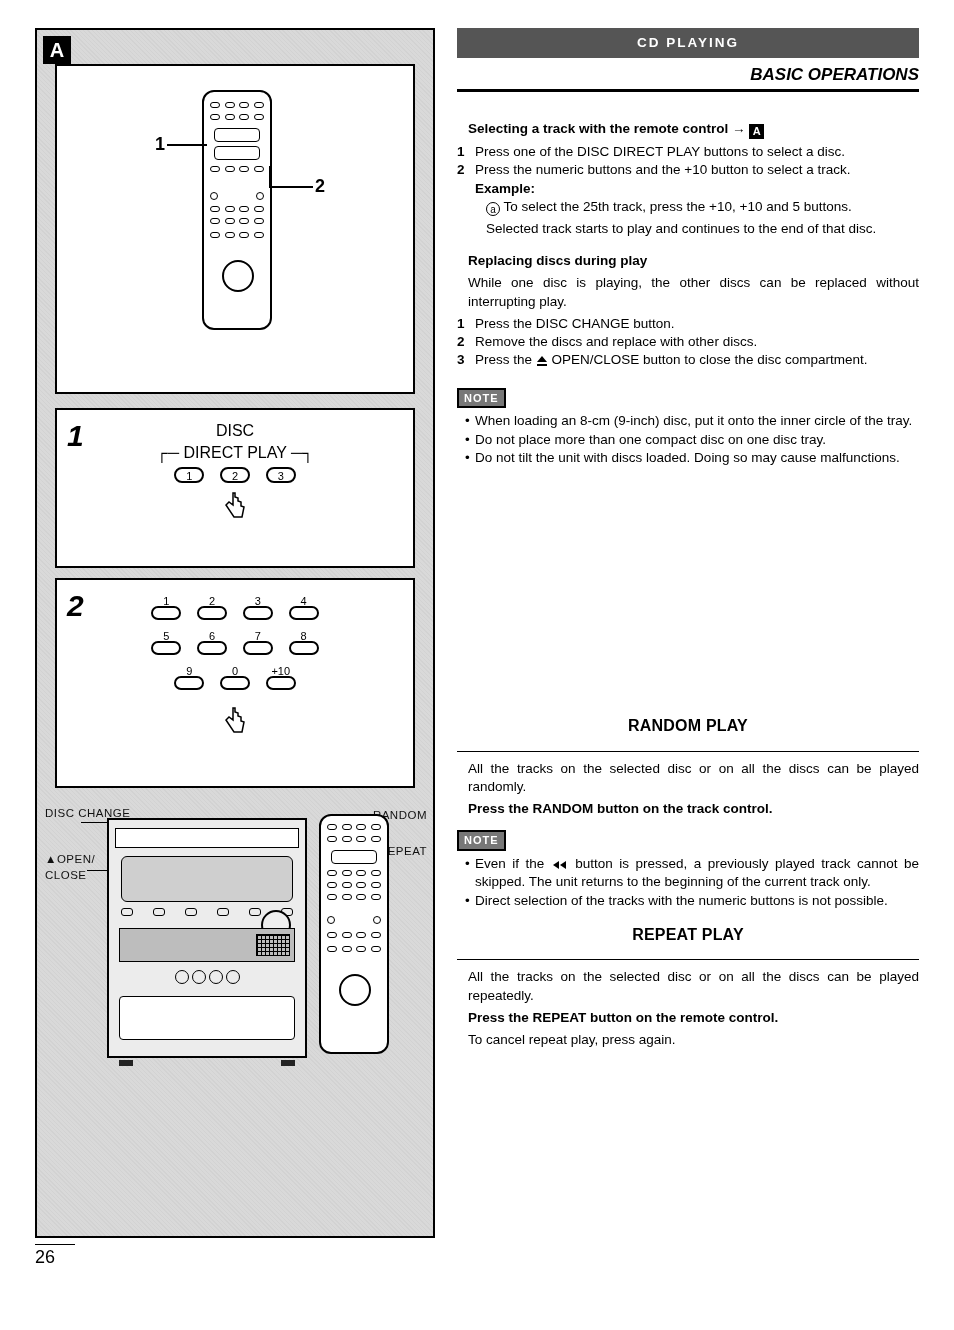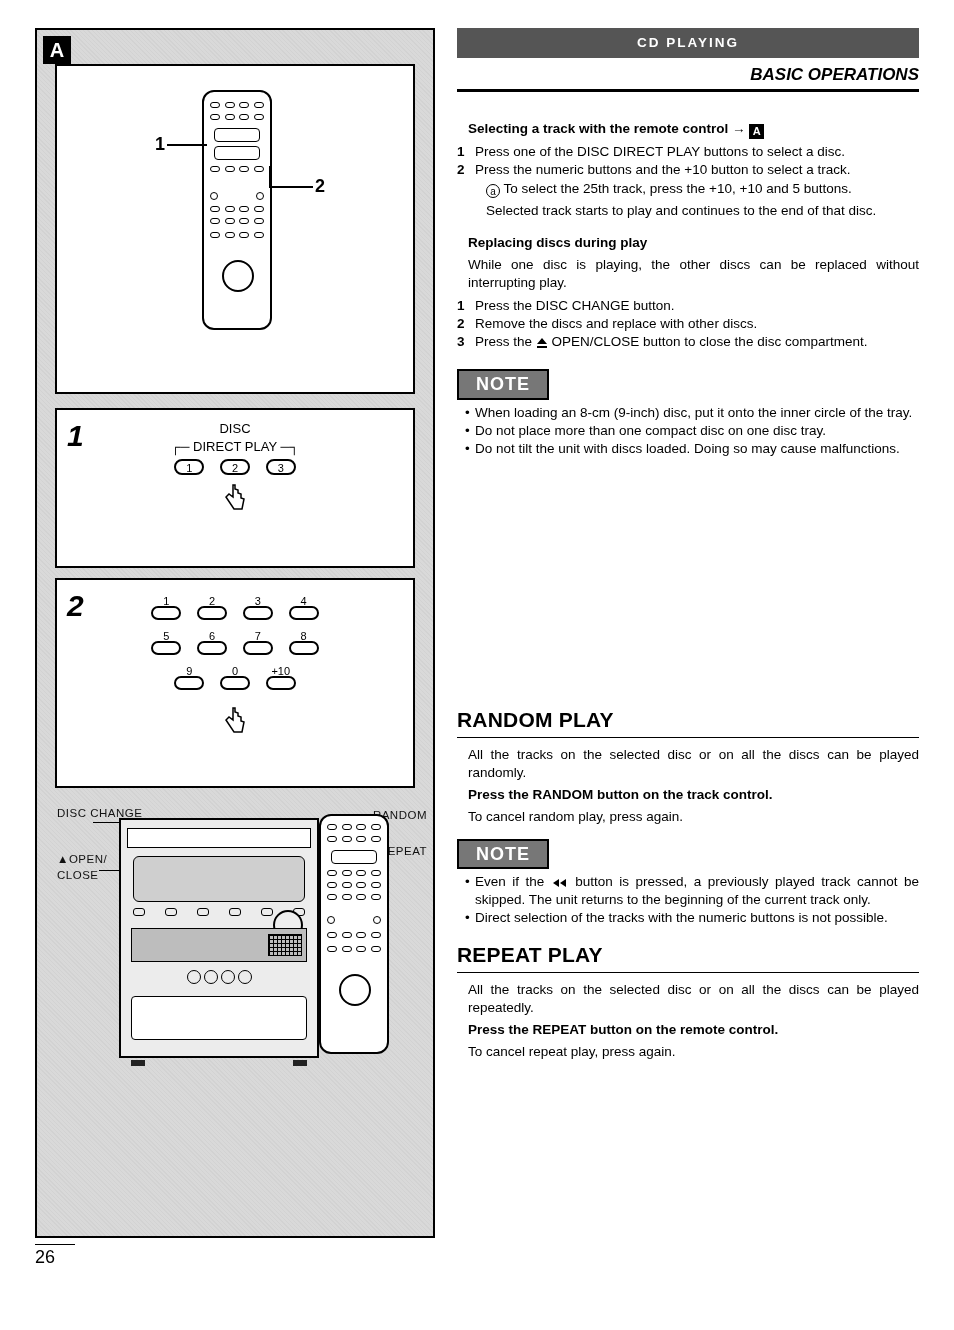--- a/index.html
+++ b/index.html
@@ -51,31 +51,31 @@
           width: 14px; height: 14px; font-size: 10px; line-height: 13px;
           text-align: center; vertical-align: -2px; }
 
   .notebox {
     display: inline-block;
     border: 2px solid #000;
     background: #777;
     color: #fff;
     font-weight: bold;
     letter-spacing: 1px;
-    font-size: 18px;
-    padding: 1px 17px;
+    font-size: 11px;
+    padding: 1px 5px;
     margin: 4px 0 4px 0;
   }
   .bul { padding-left: 8px; }
   .bul .li { display: flex; text-align: justify; }
   .bul .li .b { width: 10px; flex-shrink: 0; }
   .bul .li .t { flex: 1; }
 
-  .h2 { font-size: 21px; font-weight: bold; letter-spacing: 0.2px;
-        border-bottom: 1px solid #000; padding-bottom: 2px; margin: 14px 0 8px; }
+  .h2 { font-size: 16px; font-weight: bold; letter-spacing: 0.2px;
+        border-bottom: 1px solid #000; padding-bottom: 14px; margin: 14px 0 8px; text-align: center; }
 
   .gap-large { height: 220px; }
 
   .refA { display: inline-block; width: 15px; height: 15px; background: #000;
           color: #fff; font-weight: bold; text-align: center; line-height: 15px;
           font-size: 11px; vertical-align: -2px; }
   .ejecticon svg { vertical-align: -2px; }
   .rewicon svg { vertical-align: -2px; }
 
   
@@ -116,34 +116,34 @@
   .remote .btn { width: 10px; height: 6px; border: 1px solid #000; border-radius: 3px; }
   .remote .btn.r { border-radius: 50%; width: 8px; height: 8px; }
   .remote .block { position: absolute; left: 10px; right: 10px; height: 14px;
                    border: 1px solid #000; border-radius: 4px; }
   .remote .bigcirc { position: absolute; left: 18px; width: 32px; height: 32px;
                      border: 2px solid #000; border-radius: 50%; }
 
   .callout-line { position: absolute; background: #000; height: 2px; }
   .callout-num { position: absolute; font-size: 18px; font-weight: bold; }
 
-  .ddplay-label { text-align: center; font-size: 13px; }
+  .ddplay-label { text-align: center; font-size: 16px; }
   .dbtn { display: inline-block; width: 30px; height: 16px; border: 2px solid #000;
           border-radius: 9px; text-align: center; font-size: 11px; line-height: 14px;
           margin: 0 6px; }
   .hand svg { display: block; margin: 6px auto 0; }
 
   .numpad { text-align: center; }
   .numpad .prow { margin: 4px 0; }
   .numpad .k { display: inline-block; width: 30px; height: 14px; border: 2px solid #000;
                border-radius: 8px; margin: 0 6px; position: relative; }
   .numpad .k .lbl { position: absolute; top: -14px; left: 0; right: 0; font-size: 11px; }
 
   
-  .panelB { position: absolute; top: 770px; left: 12px; right: 0; height: 310px; padding-left: 48px; }
+  .panelB { position: absolute; top: 770px; left: 0; right: 0; height: 310px; padding-left: 48px; }
   .stereo-label { position: absolute; font-size: 11.5px; letter-spacing: 0.5px; color: #111; }
   .stereo {
     position: absolute; left: 70px; top: 18px; width: 200px; height: 240px;
     border: 2px solid #000; background: #ececec;
   }
   .stereo .tray { position: absolute; left: 6px; right: 6px; top: 8px; height: 20px;
                   border: 1px solid #000; background: #fff; }
   .stereo .cdwin { position: absolute; left: 12px; right: 12px; top: 36px; height: 46px;
                    border: 1px solid #000; border-radius: 6px; background: #cfcfcf; }
   .stereo .btns { position: absolute; left: 12px; right: 12px; top: 88px; height: 14px;
@@ -403,20 +403,21 @@
         <div class="li">
             <span class="n">1</span>
             <span class="t">Press one of the DISC DIRECT PLAY buttons to select a disc.</span>
           </div>
         <div class="li">
             <span class="n">2</span>
             <span class="t">Press the numeric buttons and the +10 button to select a track.</span>
           </div>
       </div>
       <div class="indent2">
+        <div class="exlbl">Example:</div>
         <div class="para"><span class="circ">a</span>
           <span>To select the 25th track, press the +10, +10 and 5 buttons.</span></div>
         <div class="para">Selected track starts to play and continues to the end of that disc.</div>
       </div>
     </div>
 
     <div class="sec">
       <div class="para"><b class="run">Replacing discs during play</b></div>
       <div class="para">While one disc is playing, the other discs can be replaced without interrupting play.</div>
       <div class="ol-indent">
@@ -455,21 +456,20 @@
             <span class="t">Do not tilt the unit with discs loaded.  Doing so may cause malfunctions.</span>
           </div>
       </div>
     </div>
 
     <div class="gap-large"></div>
 
     <div class="h2">RANDOM PLAY</div>
     <div class="para">All the tracks on the selected disc or on all the discs can be played randomly.</div>
     <div class="para"><b class="run">Press the RANDOM button on the track control.</b></div>
-    <div class="para">To cancel random play, press again.</div>
 
     <div class="sec" style="margin-top:8px;">
       <span class="notebox">NOTE</span>
       <div class="bul">
         <div class="li">
             <span class="b">•</span>
             <span class="t">
           <span>Even if the </span><span class="rewicon"><svg width="18" height="10">
                   <path d="M9 5 L15 1 V9 Z M2 5 L8 1 V9 Z" fill="#000"></path>
                 </svg></span><span> button is pressed, a previously played track cannot be skipped. The unit returns to the beginning of the current track only.</span>

